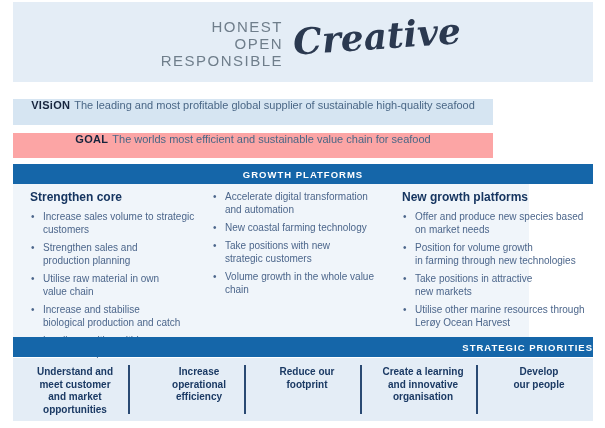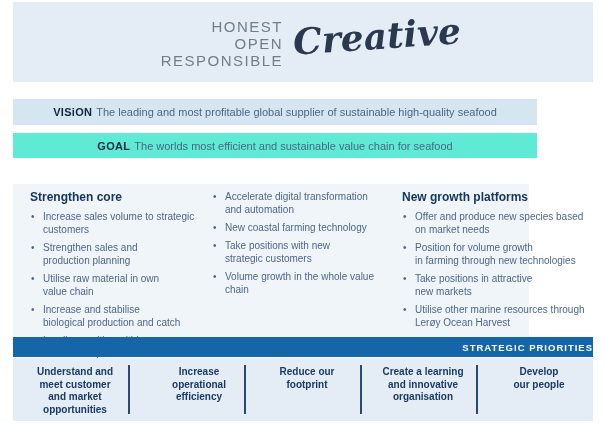--- a/index.html
+++ b/index.html
@@ -13,26 +13,26 @@
     position:absolute;left:0;top:16px;width:270px;text-align:right;
     color:#6f7e8b;font-size:15px;line-height:17px;letter-spacing:1.5px;font-weight:400;
   }
   .script-word{
     position:absolute;left:280px;top:13px;
     font-family:"DejaVu Serif",serif;font-style:italic;font-weight:bold;
     font-size:36px;color:#2b3950;transform:rotate(-4deg);
   }
   
   .state-bar{
-    position:absolute;left:13px;width:524px;display:flex;align-items:center;justify-content:center;
+    position:absolute;left:13px;width:480px;display:flex;align-items:flex-start;justify-content:center;
     font-size:11px;color:#4a6786;
   }
   .state-bar .label{font-weight:bold;color:#16243d;margin-right:4px;letter-spacing:0.3px;}
   .vision-bar{top:99px;height:26px;background:#d6e5f2;}
-  .goal-bar{top:133px;height:25px;background:#5eead4;}
+  .goal-bar{top:133px;height:25px;background:#fca5a5;}
   
   .section-bar{
     position:absolute;left:13px;width:580px;height:20px;background:#1566a9;
     display:flex;align-items:center;justify-content:center;
     color:#ffffff;font-weight:bold;font-size:9.5px;letter-spacing:1px;
   }
   .growth-bar{top:164px;}
   .strategic-bar{top:337px;justify-content:flex-end;}
   
   .middle{position:absolute;left:13px;top:184px;width:516px;height:153px;background:#f0f5fa;}
@@ -74,20 +74,23 @@
   <div class="state-bar vision-bar">
     <span class="label">VISiON</span>
     <span>The leading and most profitable global supplier of sustainable high-quality seafood</span>
   </div>
 
   <div class="state-bar goal-bar">
     <span class="label">GOAL</span>
     <span>The worlds most efficient and sustainable value chain for seafood</span>
   </div>
 
+  <div class="section-bar growth-bar">
+    <span>GROWTH PLATFORMS</span>
+  </div>
 
   <div class="middle">
 
     <div class="gp-col gp-col-1">
       <h3>Strengthen core</h3>
       <ul>
         <li>Increase sales volume to strategic
 customers</li>
         <li>Strengthen sales and
 production planning</li>

